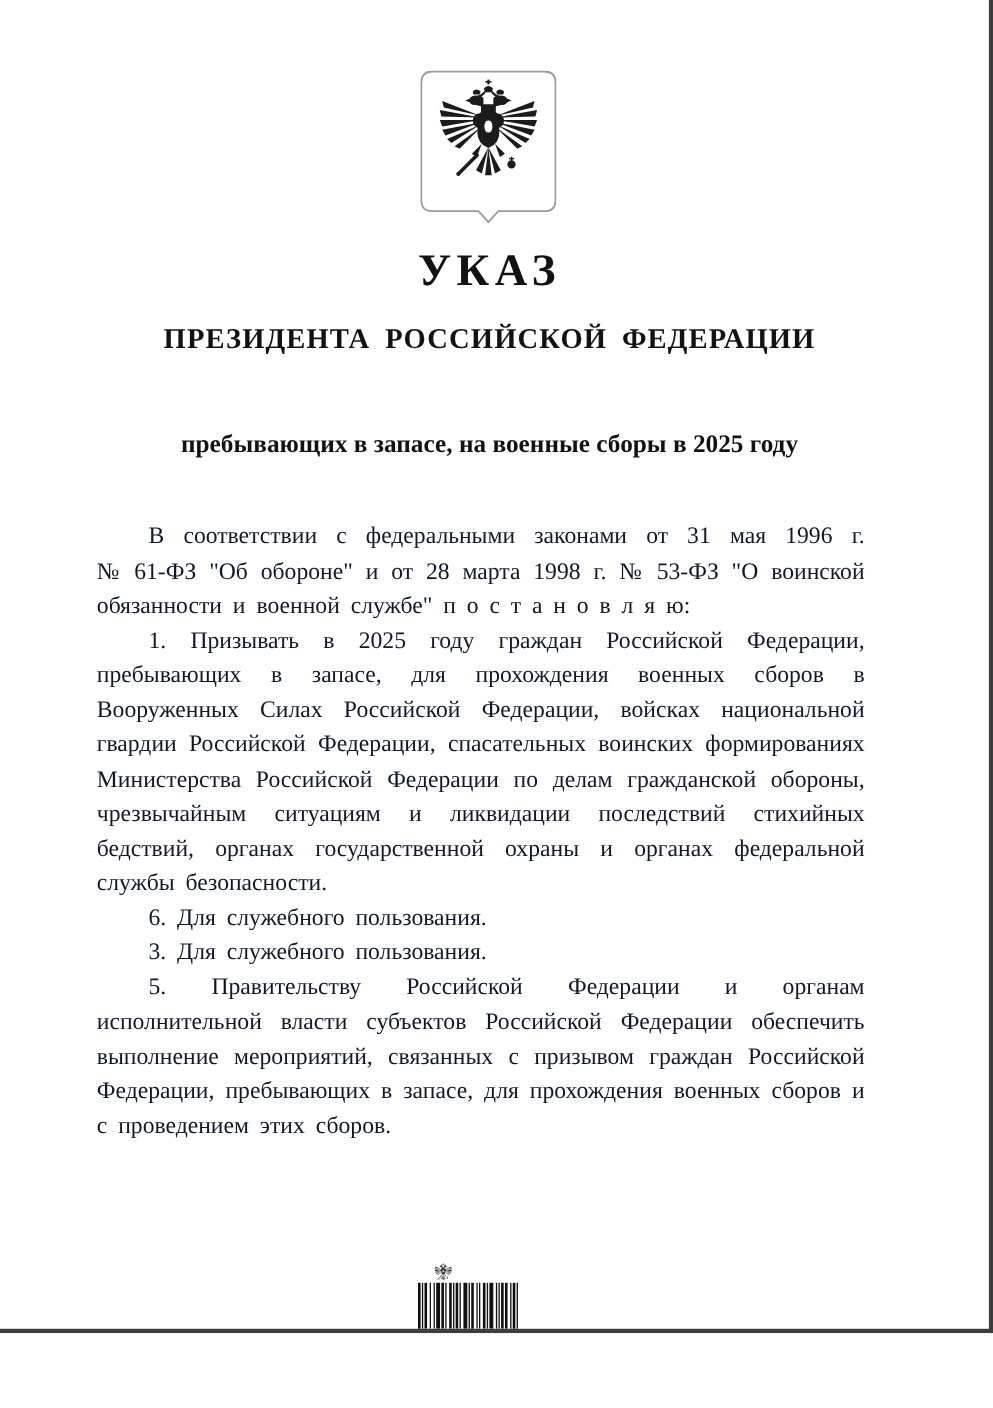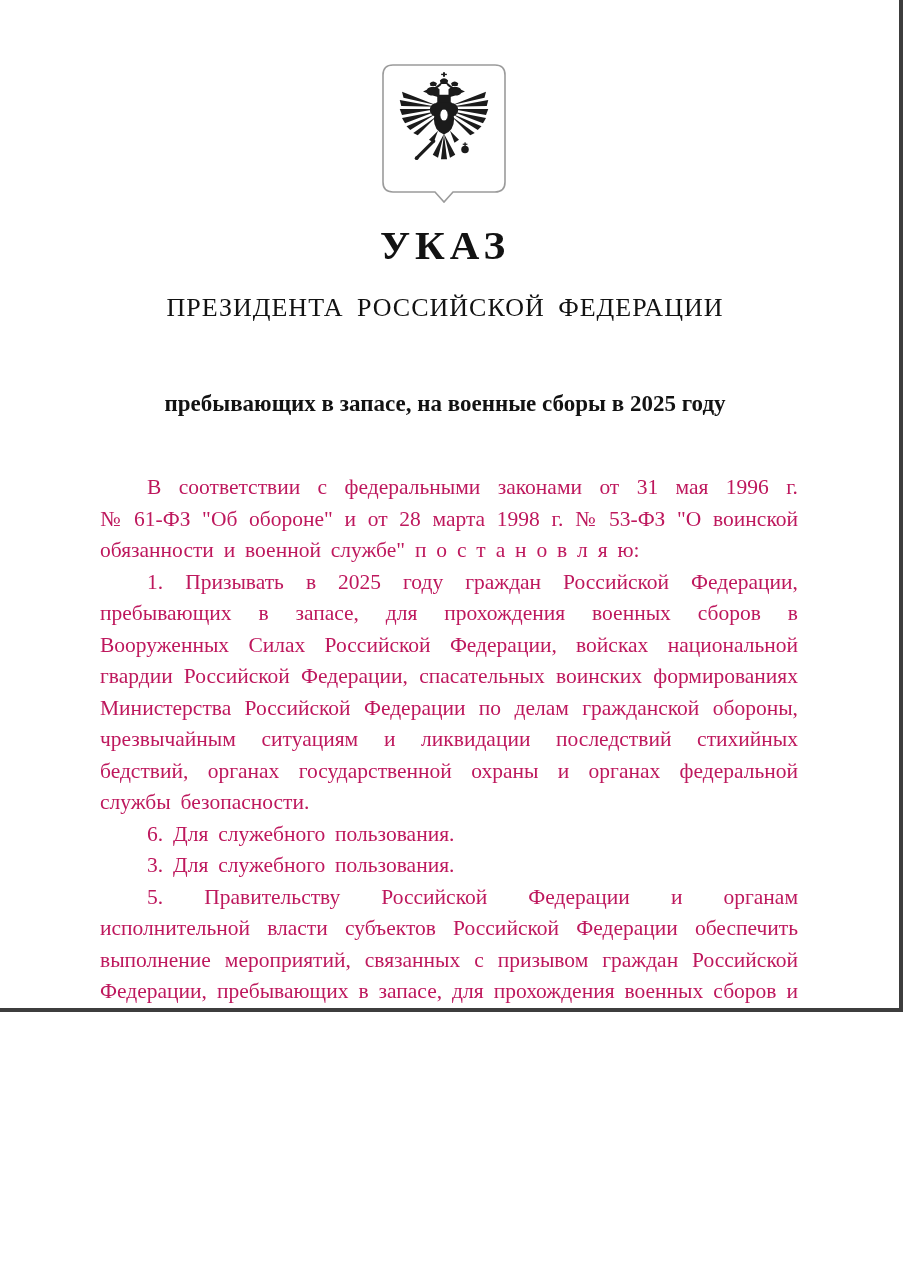--- a/index.html
+++ b/index.html
@@ -1,43 +1,43 @@
 <!DOCTYPE html>
 <html lang="ru"><head>
 <meta charset="utf-8">
 <style>
   html,body { margin:0; padding:0; background:#ffffff; }
   .page {
     position:relative;
-    width:903px; height:1012px;
+    width:903px; height:1212px;
     background:#ffffff;
     box-sizing:border-box;
     border-right:4px solid #3d3d3d;
     border-bottom:4px solid #3d3d3d;
     font-family:"Liberation Serif","DejaVu Serif",serif;
     color:#151515;
     overflow:hidden;
   }
   .emblem-wrap { position:absolute; left:382px; top:64px; width:124px; height:142px; }
   .center-col { position:absolute; left:92px; width:706px; text-align:center; }
   .doc-title {
     top:222px; font-size:41px; font-weight:bold; letter-spacing:5px;
     line-height:46px; color:#121212;
   }
   .doc-org {
-    top:293px; font-size:26px; font-weight:normal; letter-spacing:1px;
+    top:293px; font-size:26px; font-weight:bold; letter-spacing:1px;
     word-spacing:6px; line-height:30px; color:#121212;text-align:center;
   }
   .doc-subject {
     top:388px; font-size:23px; font-weight:bold; line-height:31px; color:#121212;
   }
   .doc-body {
-    position:absolute; left:100px; top:472px; width:698px;
+    position:absolute; left:88px; top:472px; width:698px;
     font-size:21.5px; line-height:31.5px; text-align:justify;
-    word-spacing:4.5px; color:#be185d;
+    word-spacing:4.5px; color:#0f172a;
   }
   .doc-body p { margin:0; text-indent:47px; }
   .barcode-wrap { position:absolute; left:378px; top:1150px; width:130px; height:86px; }
   .barcode-stamp { position:absolute; left:10px; top:-2px; width:30px; height:20px; opacity:.88; }
   .barcode-bars  { position:absolute; left:2px;  top:16px; width:100px; height:50px; }
   .barcode-bars rect { fill:#111111; }
   .barcode-digits {
     position:absolute; left:0; top:62px; width:126px;
     font-size:14px; letter-spacing:1px; word-spacing:5px;
     color:#111111; white-space:nowrap;

